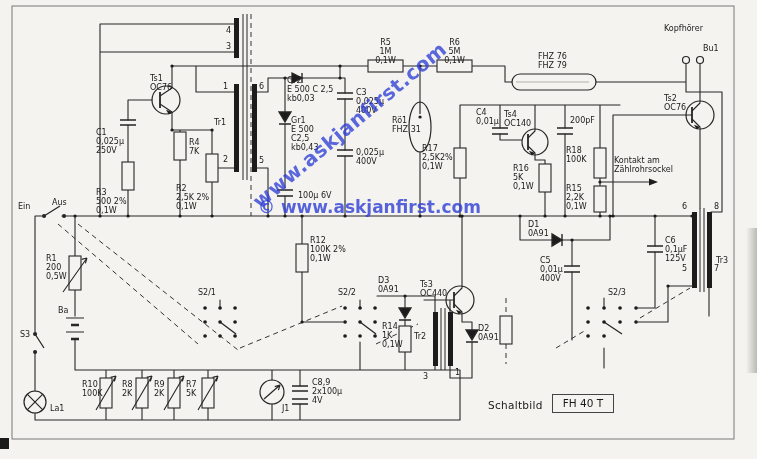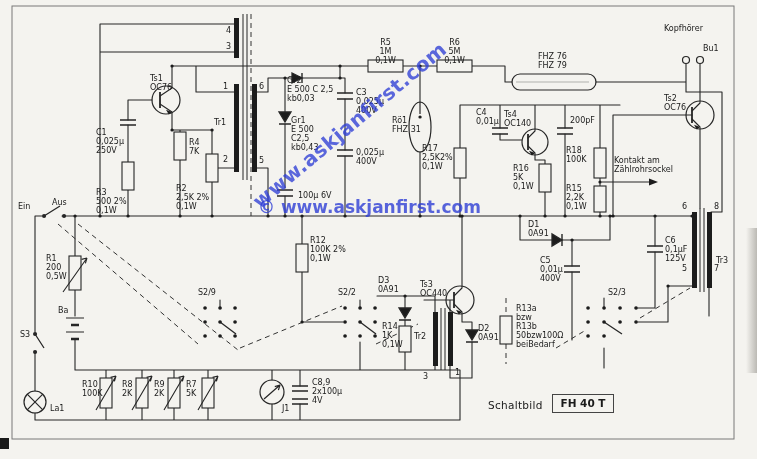--- a/index.html
+++ b/index.html
@@ -4,21 +4,21 @@
 <title>Schaltbild FH 40 T</title>
 <style>
   *{box-sizing:border-box}
   body{margin:0;background:#fff;font-family:"DejaVu Sans","Liberation Sans",sans-serif}
   #scan{position:relative;width:757px;height:459px;background:#f4f3ef;overflow:hidden}
   #schem{position:absolute;left:0;top:0;z-index:1}
   .lbl{position:absolute;font-size:8px;line-height:1.13;color:#1a1a1a;white-space:pre-line;z-index:3}
   .lbl.c{text-align:center}
   .lbl.big{font-size:10.5px;letter-spacing:.3px}
   #modelbox{position:absolute;left:552px;top:394px;width:62px;height:19px;border:1px solid #444;
-    text-align:center;line-height:17px;font-size:10.5px;font-weight:bold;color:#1a1a1a;z-index:3}
+    text-align:center;line-height:17px;font-size:10.5px;font-weight:normal;color:#1a1a1a;z-index:3}
   #wm-diag{position:absolute;left:228px;top:116px;width:236px;text-align:center;
     transform:rotate(-40deg);font-size:20px;font-weight:bold;color:#2f3fd6;opacity:.78;
     letter-spacing:.5px;z-index:4;pointer-events:none}
   #wm-h{position:absolute;left:258px;top:197px;font-size:17px;font-weight:bold;color:#2f3fd6;
     opacity:.8;z-index:4;pointer-events:none}
   #speck{position:absolute;left:0;top:438px;width:9px;height:11px;background:#1a1a1a;z-index:2}
   #edge-smudge{position:absolute;right:0;top:228px;width:11px;height:145px;z-index:2;
     background:linear-gradient(to left,rgba(118,115,108,.45),rgba(118,115,108,0))}
 </style>
 </head>
@@ -280,43 +280,38 @@
 <div class="lbl" style="left:20px;top:330px">S3</div>
 <div class="lbl" style="left:50px;top:404px">La1</div>
 <div class="lbl" style="left:82px;top:380px">R10
 100K</div>
 <div class="lbl" style="left:122px;top:380px">R8
 2K</div>
 <div class="lbl" style="left:154px;top:380px">R9
 2K</div>
 <div class="lbl" style="left:186px;top:380px">R7
 5K</div>
-<div class="lbl" style="left:198px;top:288px">S2/9</div>
+<div class="lbl" style="left:198px;top:288px">S2/1</div>
 <div class="lbl" style="left:338px;top:288px">S2/2</div>
 <div class="lbl" style="left:608px;top:288px">S2/3</div>
 <div class="lbl" style="left:310px;top:236px">R12
 100K 2%
 0,1W</div>
 <div class="lbl" style="left:378px;top:276px">D3
 0A91</div>
 <div class="lbl" style="left:382px;top:322px">R14
 1K
 0,1W</div>
 <div class="lbl" style="left:420px;top:280px">Ts3
 OC440</div>
 <div class="lbl" style="left:414px;top:332px">Tr2</div>
 <div class="lbl" style="left:423px;top:372px">3</div>
 <div class="lbl" style="left:455px;top:368px">1</div>
 <div class="lbl" style="left:478px;top:324px">D2
 0A91</div>
-<div class="lbl" style="left:516px;top:304px">R13a
-bzw
-R13b
-50bzw100Ω
-beiBedarf</div>
 <div class="lbl" style="left:312px;top:378px">C8,9
 2x100μ
 4V</div>
 <div class="lbl" style="left:282px;top:404px">J1</div>
 <div class="lbl" style="left:716px;top:256px">Tr3</div>
 <div class="lbl" style="left:682px;top:202px">6</div>
 <div class="lbl" style="left:714px;top:202px">8</div>
 <div class="lbl" style="left:682px;top:264px">5</div>
 <div class="lbl" style="left:714px;top:264px">7</div>
 <div class="lbl big" style="left:488px;top:400px">Schaltbild</div>

